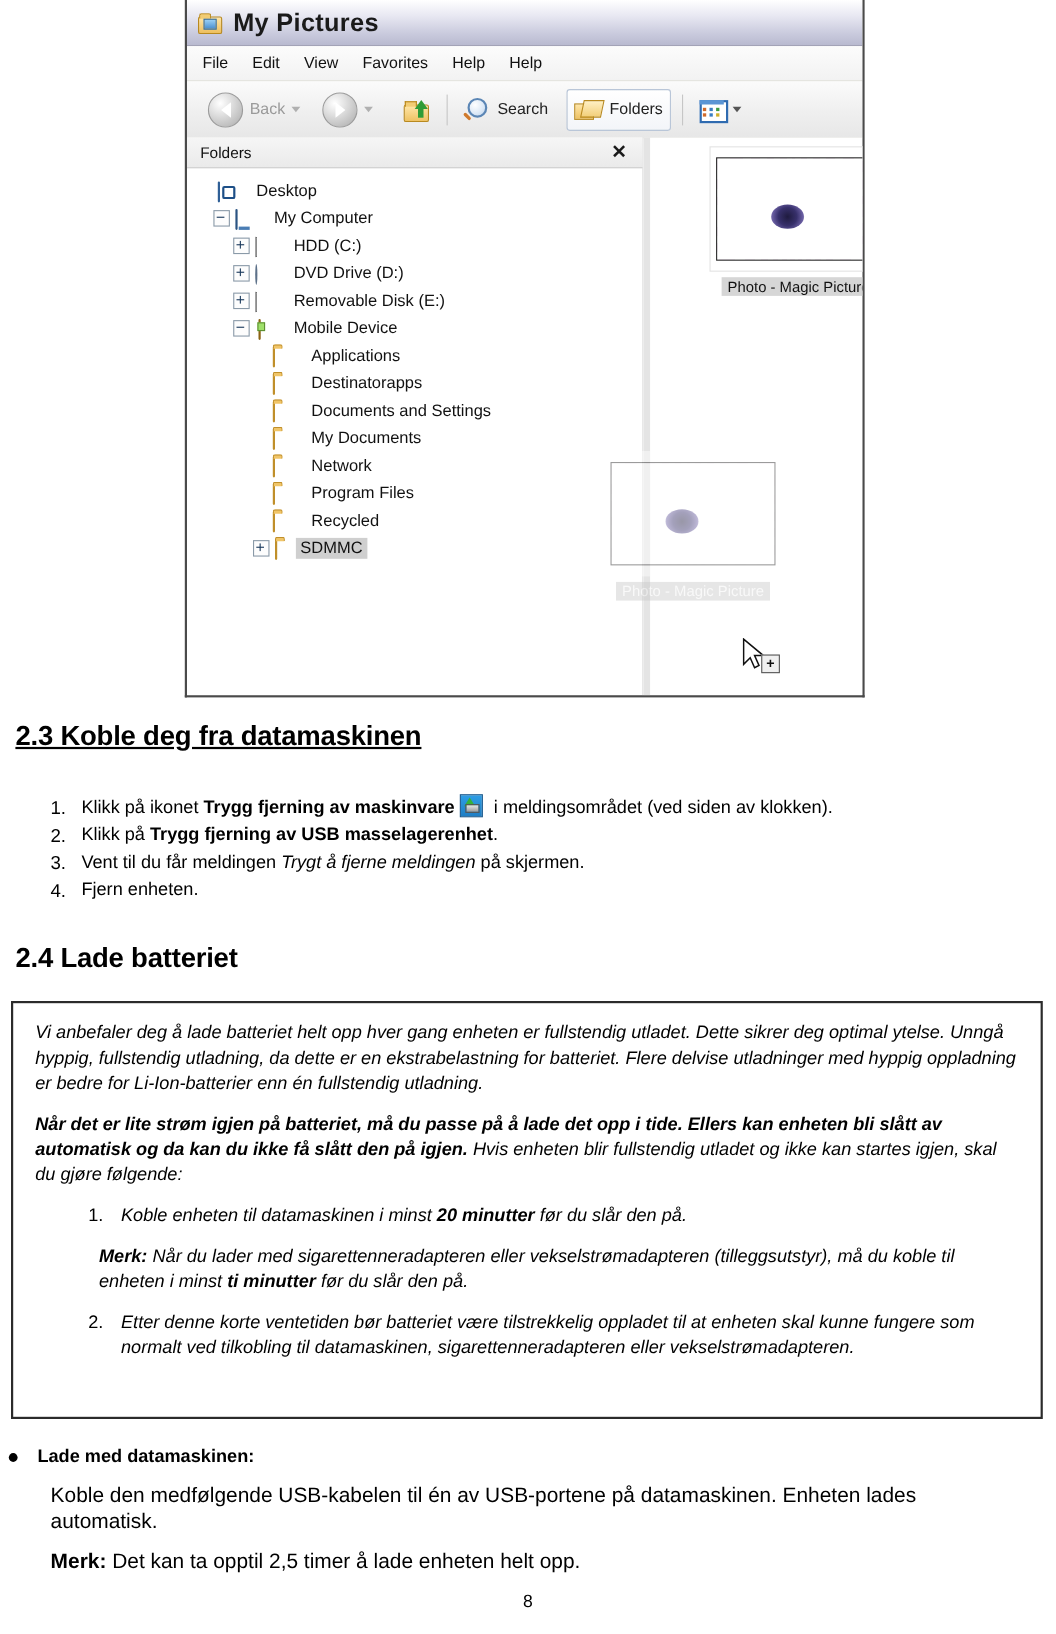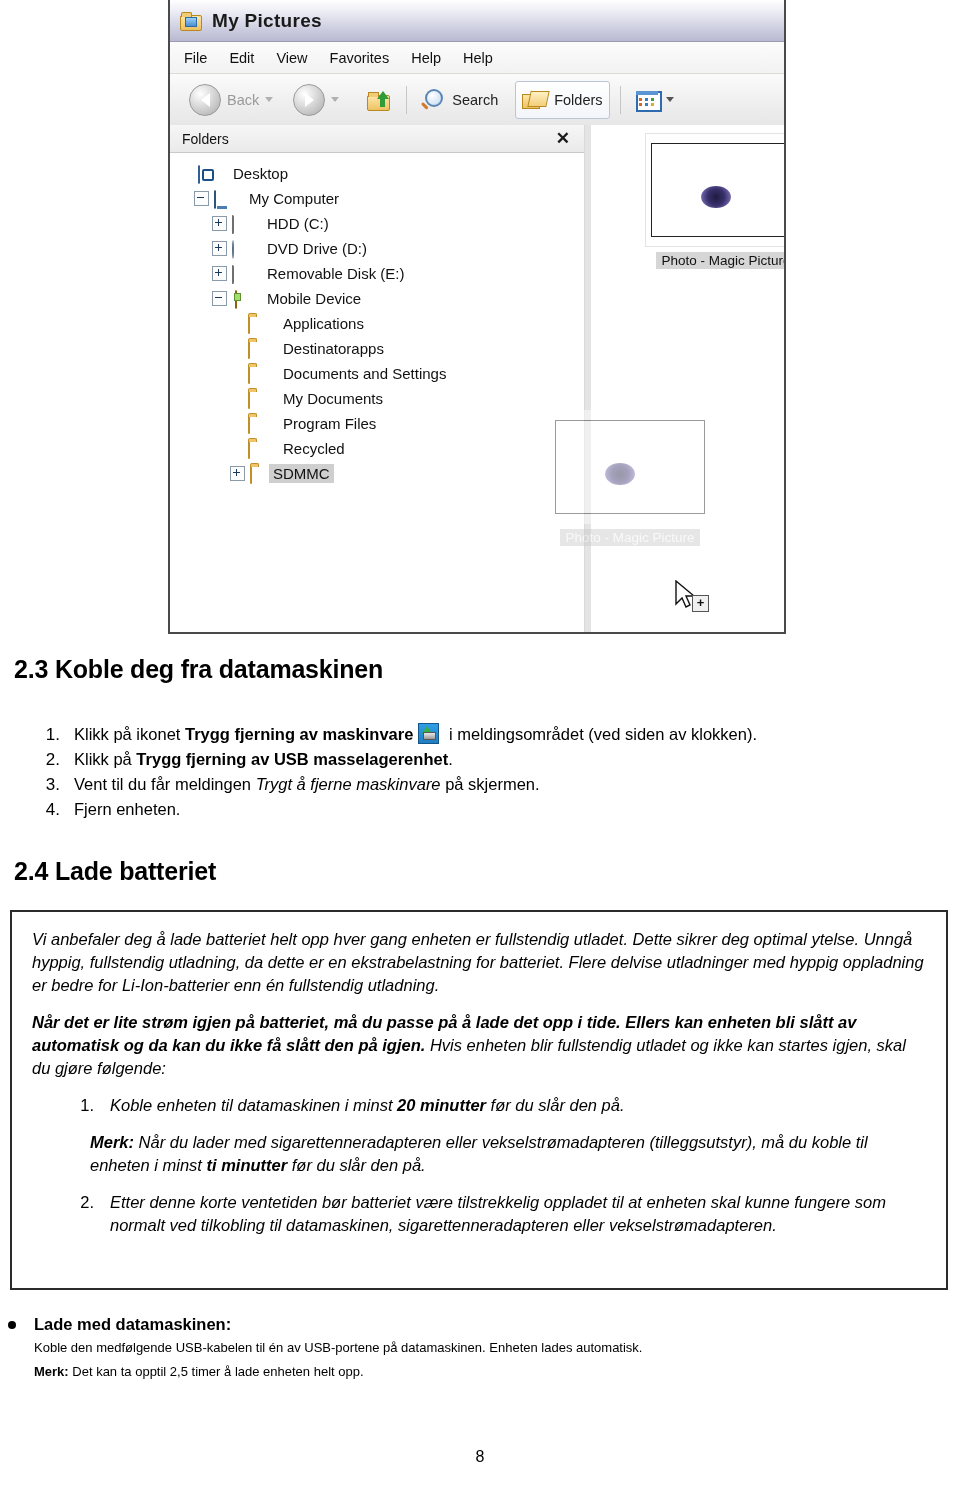--- a/index.html
+++ b/index.html
@@ -33,21 +33,21 @@
   .titlebar {
     height: 42px;
     background: linear-gradient(to bottom, #ffffff 0%, #e8e8f2 35%, #c9cadd 75%, #b9bad0 100%);
     border-bottom: 1px solid #9a9ab0;
     display: flex;
     align-items: center;
     padding-left: 10px;
     box-sizing: border-box;
   }
   .titlebar-title {
-    font-size: 19px;
+    font-size: 23px;
     font-weight: bold;
     color: #1a1a1a;
     margin-left: 10px;
     letter-spacing: 0.3px;
   }
 
   .menubar {
     height: 32px;
     background: linear-gradient(to bottom, #fcfcfc 0%, #f2f2f2 100%);
     display: flex;
@@ -329,21 +329,21 @@
   .doc { position: absolute; left: 0; top: 0; width: 960px; }
 
   h2.sec-head {
     position: absolute;
     margin: 0;
     font-size: 25px;
     font-weight: bold;
     color: #000;
     letter-spacing: -0.2px;
   }
-  #head23 { left: 14px; top: 655px; }
+  #head23 { left: 14px; top: 655px; text-decoration: underline; }
   #head24 { left: 14px; top: 857px; }
 
   ol.steps {
     position: absolute;
     left: 14px; top: 722px;
     margin: 0; padding: 0 0 0 60px;
     list-style: none;
     width: 900px;
   }
   ol.steps li {
@@ -427,21 +427,21 @@
   }
 
   .bullet-sec { position: absolute; left: 2px; top: 1312px; width: 920px; }
   .bullet-row { display: flex; }
   .bullet-dot {
     width: 8px; height: 8px; border-radius: 50%;
     background: #000; margin: 9px 18px 0 6px; flex: 0 0 auto;
   }
   .bullet-body { flex: 1; }
   .b-head { font-size: 16.5px; font-weight: bold; line-height: 24px; margin: 0; }
-  .b-text { font-size: 13px; line-height: 24px; margin: 0; }
+  .b-text { font-size: 19px; line-height: 24px; margin: 12px; }
   .b-text b { font-weight: bold; }
 
   .page-num {
     position: absolute;
     left: 0; top: 1448px;
     width: 960px;
     text-align: center;
     font-size: 16px;
   }
 </style>
@@ -589,20 +589,25 @@
           <span class="ico"><span class="ico-folder" style="margin-top:2px;"></span></span>
           <span class="node-label">Documents and Settings</span>
         </div>
 
         <div class="tree-row">
           <span class="tree-indent" style="width:68px"></span>
           <span class="ico"><span class="ico-folder" style="margin-top:2px;"></span></span>
           <span class="node-label">My Documents</span>
         </div>
 
+        <div class="tree-row">
+          <span class="tree-indent" style="width:68px"></span>
+          <span class="ico"><span class="ico-folder" style="margin-top:2px;"></span></span>
+          <span class="node-label">Network</span>
+        </div>
 
         <div class="tree-row">
           <span class="tree-indent" style="width:68px"></span>
           <span class="ico"><span class="ico-folder" style="margin-top:2px;"></span></span>
           <span class="node-label">Program Files</span>
         </div>
 
         <div class="tree-row">
           <span class="tree-indent" style="width:68px"></span>
           <span class="ico"><span class="ico-folder" style="margin-top:2px;"></span></span>
@@ -652,21 +657,21 @@
   <h2 class="sec-head" id="head23">2.3 Koble deg fra datamaskinen</h2>
 
   <ol class="steps">
     <li>
       <span class="num">1.</span><span>Klikk på ikonet </span><b>Trygg fjerning av maskinvare</b><span class="ico-safe-remove"></span><span> i meldingsområdet (ved siden av klokken).</span>
     </li>
     <li>
       <span class="num">2.</span><span>Klikk på </span><b>Trygg fjerning av USB masselagerenhet</b><span>.</span>
     </li>
     <li>
-      <span class="num">3.</span><span>Vent til du får meldingen </span><i>Trygt å fjerne maskinvare</i><span> på skjermen.</span>
+      <span class="num">3.</span><span>Vent til du får meldingen </span><i>Trygt å fjerne meldingen</i><span> på skjermen.</span>
     </li>
     <li>
       <span class="num">4.</span><span>Fjern enheten.</span>
     </li>
   </ol>
 
   <h2 class="sec-head" id="head24">2.4 Lade batteriet</h2>
 
   <div class="panel">
     <div class="panel-inner">

